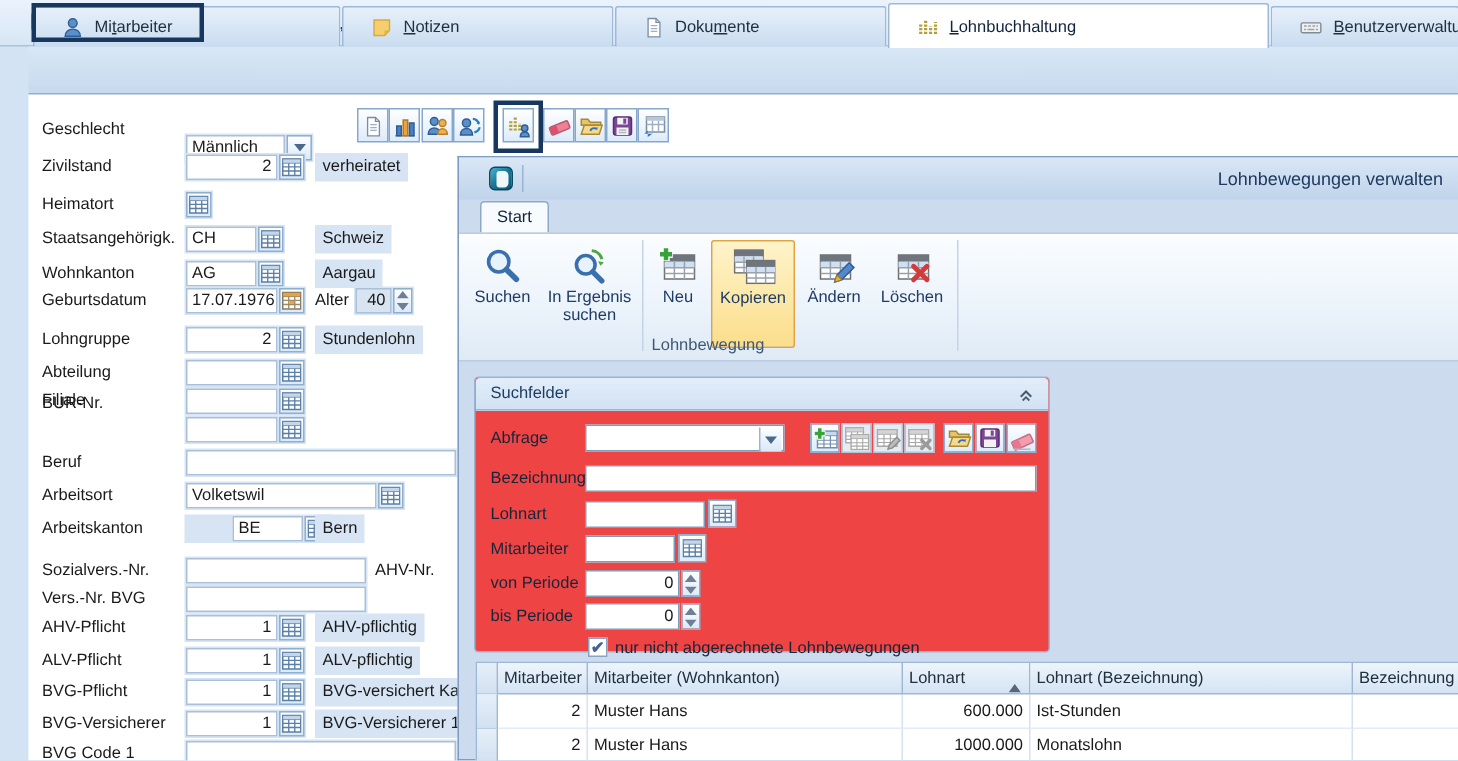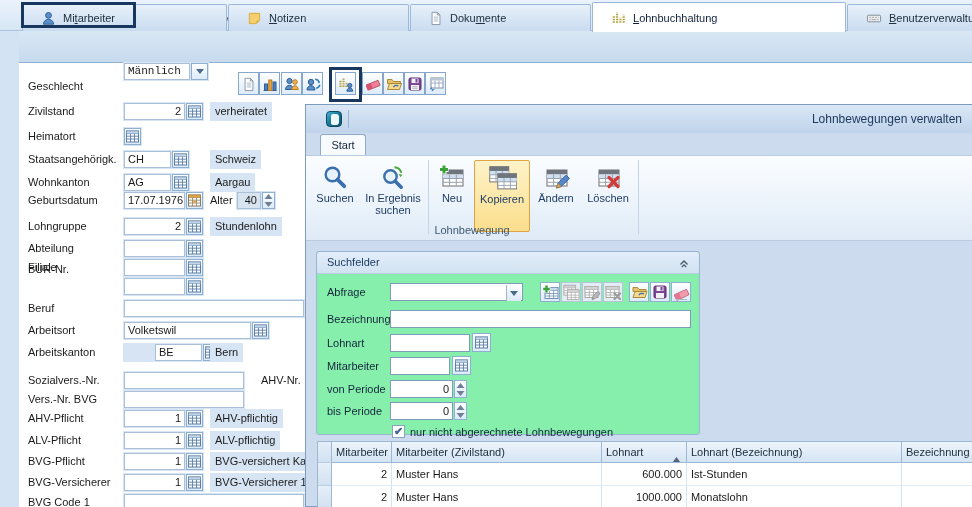--- a/index.html
+++ b/index.html
@@ -64,21 +64,21 @@
             background:linear-gradient(#fbfdff,#e8f1fa 70%,#dfeaf6); border-top:1px solid #b9cce2;
             border-bottom:1px solid #b9cce2; }
   .rb-btn { position:absolute; top:4px; height:72px; display:flex; flex-direction:column;
             align-items:center; padding-top:3px; gap:2px; cursor:pointer; border:1px solid transparent;
             border-radius:2px; color:#1e3c64; text-align:center; line-height:12px; }
   .rb-btn.hl { background:linear-gradient(#fef3c9,#fbde8c); border-color:#e0a343; }
   .rb-sep { position:absolute; top:4px; width:1px; height:74px; background:#c3d4e6; }
   .rb-group-label { position:absolute; top:68px; left:0; width:332px; text-align:center; color:#3e5974; }
 
   
-  .spanel { left:10px; top:146px; width:384px; height:184px; background:#86efac;
+  .spanel { left:10px; top:146px; width:384px; height:184px; background:#ef4444;
             border:1px solid #9ab4d4; border-radius:3px; }
   .spanel-hd { left:0; top:0; width:100%; height:22px; background:linear-gradient(#e2edf9,#d2e2f2);
                border-bottom:1px solid #b9cce2; border-radius:3px 3px 0 0; line-height:21px;
                padding-left:10px; color:#1e3c64; }
   .sp-collapse { position:absolute; right:8px; top:4px; cursor:pointer; }
   .sp-label { position:absolute; left:10px; line-height:18px; white-space:nowrap; color:#14263c; }
   .sp-field { position:absolute; background:#fff; border:1px solid #7f9db9; height:18px;
               line-height:16px; padding:0 3px; }
   .sp-field.num { text-align:right; }
   .combo-arrow { position:absolute; width:15px; height:16px; top:1px; right:1px;
@@ -166,21 +166,21 @@
             <rect x="1" y="4.5" width="14" height="7" rx="1" fill="#efefef" stroke="#808a95"></rect>
             <path d="M3 6.8h2M6 6.8h2M9 6.8h2M12 6.8h1M3 9.2h1.5M5.5 9.2h5M11.5 9.2h1.5" stroke="#9aa4ae"></path>
           </svg>
         </span>
         <span><span></span><u>B</u><span>enutzerverwaltung</span></span>
       </div>
     </div>
 
   <div id="form-host">
       <div class="frm-label" style="top: 78px;">Geschlecht</div>
-      <div class="fgroup" style="left: 123px; top: 62px; font-family: Liberation Mono, monospace;">
+      <div class="fgroup" style="left: 123px; top: 89px;">
         <div class="field" style="width: 66px;">Männlich</div>
         <div class="sq-btn">
           <span class="tri-down"></span>
         </div>
       </div>
       <div class="frm-label" style="top: 103px;">Zivilstand</div>
       <div class="fgroup" style="left: 123px; top: 102px;">
         <div class="field num" style="width: 61px;">2</div>
         <div class="sq-btn">
           <span style="display: inline-flex;">
@@ -344,21 +344,21 @@
               <path d="M.5 6.2h12M.5 9h12M4.5 3.8v8.2M8.5 3.8v8.2" stroke="#5c7fa6" stroke-width=".9" fill="none"></path>
             </svg>
           </span>
         </div>
       </div>
       <div class="desc-badge" style="left: 210px; top: 343px;">Bern</div>
       <div class="frm-label" style="top: 372px;">Sozialvers.-Nr.</div>
       <div class="fgroup" style="left: 123px; top: 371px;">
         <div class="field" style="width: 120px;"></div>
       </div>
-      <div class="plain-lbl" style="left: 261px; top: 372px;">AHV-Nr.</div>
+      <div class="plain-lbl" style="left: 250px; top: 372px;">AHV-Nr.</div>
       <div class="frm-label" style="top: 391px;">Vers.-Nr. BVG</div>
       <div class="fgroup" style="left: 123px; top: 390px;">
         <div class="field" style="width: 120px;"></div>
       </div>
       <div class="frm-label" style="top: 410px;">AHV-Pflicht</div>
       <div class="fgroup" style="left: 123px; top: 409px;">
         <div class="field num" style="width: 61px;">1</div>
         <div class="sq-btn">
           <span style="display: inline-flex;">
             <svg width="13" height="13" viewBox="0 0 13 13">
@@ -763,21 +763,21 @@
           </div>
           <div class="chk" style="left: 75px; top: 173px;">✔</div>
           <div class="chk-label" style="left: 93px; top: 173px;">nur nicht abgerechnete Lohnbewegungen</div>
         </div>
     </div>
 
     <div class="abs rtable">
       <div id="table-host">
           <div class="th-cell sel-cell" style="left: 0px; width: 14px;"></div>
           <div class="th-cell" style="left: 14px; width: 60px;">Mitarbeiter</div>
-          <div class="th-cell" style="left: 74px; width: 210px;">Mitarbeiter (Zivilstand)</div>
+          <div class="th-cell" style="left: 74px; width: 210px;">Mitarbeiter (Wohnkanton)</div>
           <div class="th-cell" style="left: 284px; width: 85px;">Lohnart<span class="sort-arrow"><svg width="9" height="7" viewBox="0 0 9 7">
                 <path d="M4.5 1L8.5 6.5h-8z" fill="#55667a"></path>
               </svg></span></div>
           <div class="th-cell" style="left: 369px; width: 215px;">Lohnart (Bezeichnung)</div>
           <div class="th-cell" style="left: 584px; width: 72px;">Bezeichnung</div>
           <div class="td-cell sel-cell" style="left: 0px; top: 21px; width: 14px;"></div>
           <div class="td-cell num" style="left: 14px; top: 21px; width: 60px;">2</div>
           <div class="td-cell" style="left: 74px; top: 21px; width: 210px;">Muster Hans</div>
           <div class="td-cell num" style="left: 284px; top: 21px; width: 85px;">600.000</div>
           <div class="td-cell" style="left: 369px; top: 21px; width: 215px;">Ist-Stunden</div>

